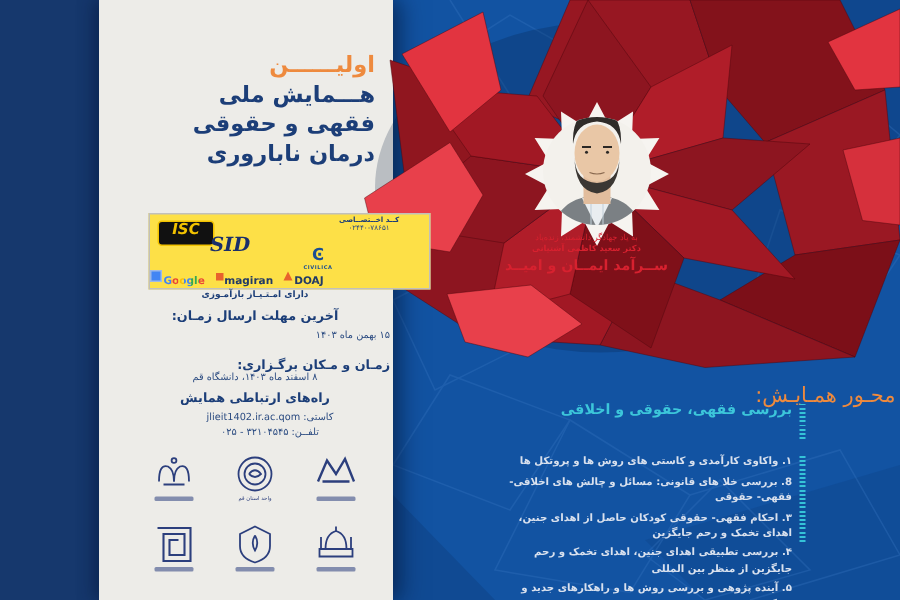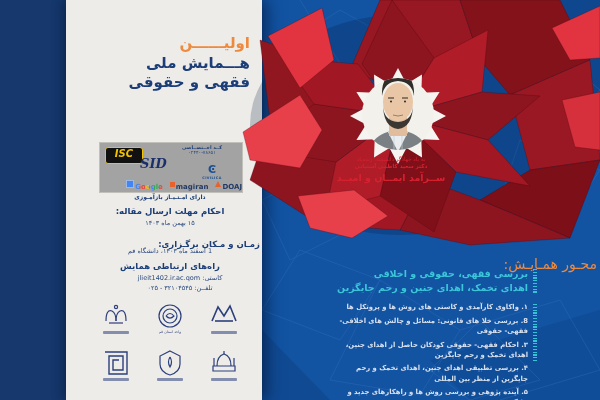--- a/index.html
+++ b/index.html
@@ -27,49 +27,49 @@
   .mem-big{font-size:9.5px;font-weight:bold;letter-spacing:.5px;margin-top:2px;}
   
   #title-block{
     left:88px;top:34px;width:162px;z-index:3;text-align:right;direction:rtl;
     font-weight:bold;font-size:15px;line-height:19.5px;color:#1c3e78;
   }
   #title-block .t-orange{color:#ee8a3e;}
   
   #index-box{
     left:99px;top:142px;width:142px;height:49px;z-index:3;
-    background:#a3a3a3;border:1px solid #c1c0bb;
+    background:#fde047;border:1px solid #c1c0bb;padding-left:44px;
   }
   .isc-badge{
     left:5px;top:4px;width:36px;height:15px;background:#111;
     border:1.5px solid #f2c200;border-radius:3px;color:#f2c200;
     font-weight:bold;font-style:italic;font-size:10px;line-height:12px;text-align:center;
   }
   .code-wrap{right:5px;top:2px;width:70px;text-align:center;color:#1c3e78;direction:rtl;}
   .code-label{font-size:4.8px;font-weight:bold;display:block;}
   .code-value{font-size:4.8px;letter-spacing:1px;display:block;color:#2a4a80;}
   .sid-logo{left:40px;top:13px;font-family:"DejaVu Serif",serif;font-weight:bold;font-style:italic;font-size:13px;color:#1b2f6b;}
   .civ-wrap{left:92px;top:15px;width:40px;text-align:center;color:#1b4f93;}
   .civ-label{font-size:3.4px;font-weight:bold;letter-spacing:.4px;display:block;margin-top:-1px;}
-  .row3{left:0;top:33px;width:142px;height:14px;display:flex;align-items:center;justify-content:flex-end;gap:7px;}
+  .row3{left:0;top:33px;width:142px;height:14px;display:flex;align-items:center;justify-content:flex-start;gap:7px;}
   .google-txt{
     font-size:7px;font-weight:bold;color:#4285f4;
     background:linear-gradient(90deg,#4285f4 0 18%,#ea4335 18% 34%,#fbbc05 34% 50%,#4285f4 50% 66%,#34a853 66% 84%,#ea4335 84% 100%);
     -webkit-background-clip:text;background-clip:text;-webkit-text-fill-color:transparent;
   }
   .g-ico{width:6px;height:6px;background:#4285f4;border:1px solid #9db9e8;display:inline-block;vertical-align:middle;margin-right:1px;}
   .mag-sq{width:5px;height:5px;background:#e8622d;display:inline-block;vertical-align:middle;margin-right:1px;}
   .mag-txt{font-size:7px;font-weight:bold;color:#223a66;}
   .doaj-tri{width:0;height:0;border-left:3px solid transparent;border-right:3px solid transparent;border-bottom:6px solid #e8622d;display:inline-block;vertical-align:middle;margin-right:1px;}
   .doaj-txt{font-size:7px;font-weight:bold;color:#223a66;}
   #retraining{left:99px;top:193px;width:142px;z-index:3;text-align:center;font-size:6px;font-weight:bold;color:#1c3e78;direction:rtl;letter-spacing:.5px;}
   
   .p-label{left:80px;width:180px;z-index:3;text-align:center;direction:rtl;font-weight:bold;font-size:8.5px;color:#1c3e78;}
   .p-value{left:80px;width:180px;z-index:3;text-align:center;direction:rtl;font-size:6.5px;color:#2a4a80;}
-  #deadline-label{top:206px;} #deadline-value{top:219px;}
+  #deadline-label{top:206px;} #deadline-value{top:219px;text-align:right;}
   #venue-label{top:239px;text-align:right;} #venue-value{top:247px;}
   #contact-label{top:261px;}
   #site-line{top:274px;} #phone-line{top:284px;letter-spacing:1.2px;}
   .ltr{direction:ltr;unicode-bidi:embed;padding-left:20px;}
   
   .org-row{left:90px;width:160px;z-index:3;display:flex;justify-content:center;gap:12px;}
   #org-row-1{top:303px;} #org-row-2{top:350px;}
   .org{width:42px;text-align:center;color:#2c3f7d;}
   .org svg{display:block;margin:0 auto;}
   .org-cap{display:block;height:3px;margin:2px 8px 0 8px;background:#2c3f7d;opacity:.55;border-radius:1px;}
@@ -175,20 +175,21 @@
 <div id="memorial" class="abs">
   <div class="mem-s">به یاد جهادگر دانشمند، زنده‌یاد</div>
   <div class="mem-s2">دکتر سعید کاظمی آشتیانی</div>
   <div class="mem-big">ســرآمد ایمــان و امیــد</div>
 </div>
 
 <div id="title-block" class="abs">
   <div class="t-orange">اولیــــــن</div>
   <div>هـــمایش ملی</div>
   <div>فقهی و حقوقی</div>
+  <div>درمان ناباروری</div>
 </div>
 
 <div id="index-box" class="abs">
   <div class="isc-badge abs">ISC</div>
   <div class="code-wrap abs">
     <span class="code-label">کــد اخــتصــاصی</span>
     <span class="code-value">۰۲۴۴۰-۷۸۶۵۱</span>
   </div>
   <div class="sid-logo abs">SID</div>
   <div class="civ-wrap abs">
@@ -196,24 +197,24 @@
     <span class="civ-label">CIVILICA</span>
   </div>
   <div class="row3 abs">
     <span><span class="g-ico"></span><span class="google-txt">Google</span></span>
     <span><span class="mag-sq"></span><span class="mag-txt">magiran</span></span>
     <span><span class="doaj-tri"></span><span class="doaj-txt">DOAJ</span></span>
   </div>
 </div>
 <div id="retraining" class="abs">دارای امـتـیـاز بازآمـوزی</div>
 
-<div id="deadline-label" class="p-label abs">احکام مهلت ارسال مقاله:</div>
+<div id="deadline-label" class="p-label abs">آخرین مهلت ارسال زمـان:</div>
 <div id="deadline-value" class="p-value abs">۱۵ بهمن ماه ۱۴۰۳</div>
 <div id="venue-label" class="p-label abs">زمـان و مـکان برگـزاری:</div>
-<div id="venue-value" class="p-value abs">1 اسفند ماه ۱۴۰۳، دانشگاه قم</div>
+<div id="venue-value" class="p-value abs">۸ اسفند ماه ۱۴۰۳، دانشگاه قم</div>
 <div id="contact-label" class="p-label abs">راه‌های ارتباطی همایش</div>
 <div id="site-line" class="p-value abs">
   <span>کاستی:</span>
   <span class="ltr">jlieit1402.ir.ac.qom</span>
 </div>
 <div id="phone-line" class="p-value abs">
   <span>تلفــن:</span>
   <span class="ltr">۰۲۵ - ۳۲۱۰۴۵۴۵</span>
 </div>
 
@@ -265,21 +266,20 @@
       <line x1="24" y1="16" x2="24" y2="8"></line>
       <line x1="14" y1="4" x2="14" y2="1"></line>
     </svg>
     <span class="org-cap"></span>
   </div>
 </div>
 
 <div id="axis-heading" class="abs">محـور همـایـش:</div>
 <div id="axis-sub" class="abs">
   <div>بررسی فقهی، حقوقی و اخلاقی</div>
-  <div>اهدای تخمک، اهدای جنین و رحم جایگزین</div>
 </div>
 <div id="dots-1" class="dots abs"></div>
 <div id="dots-2" class="dots abs"></div>
 <div id="axis-list" class="abs">
   <div class="axis-item">۱. واکاوی کارآمدی و کاستی های روش ها و پروتکل ها</div>
   <div class="axis-item">8. بررسی خلا های قانونی: مسائل و چالش های اخلاقی- فقهی- حقوقی</div>
   <div class="axis-item">۳. احکام فقهی- حقوقی کودکان حاصل از اهدای جنین، اهدای تخمک و رحم جایگزین</div>
   <div class="axis-item">۴. بررسی تطبیقی اهدای جنین، اهدای تخمک و رحم جایگزین از منظر بین المللی</div>
   <div class="axis-item">۵. آینده پژوهی و بررسی روش ها و راهکارهای جدید و جایگزین.</div>
 </div>

